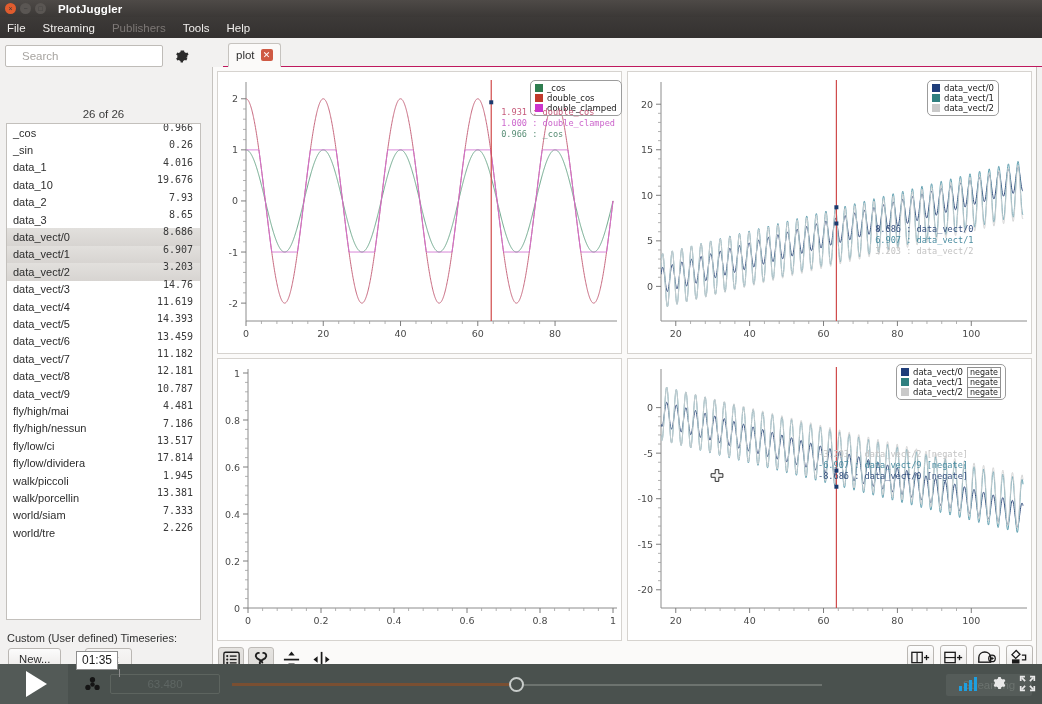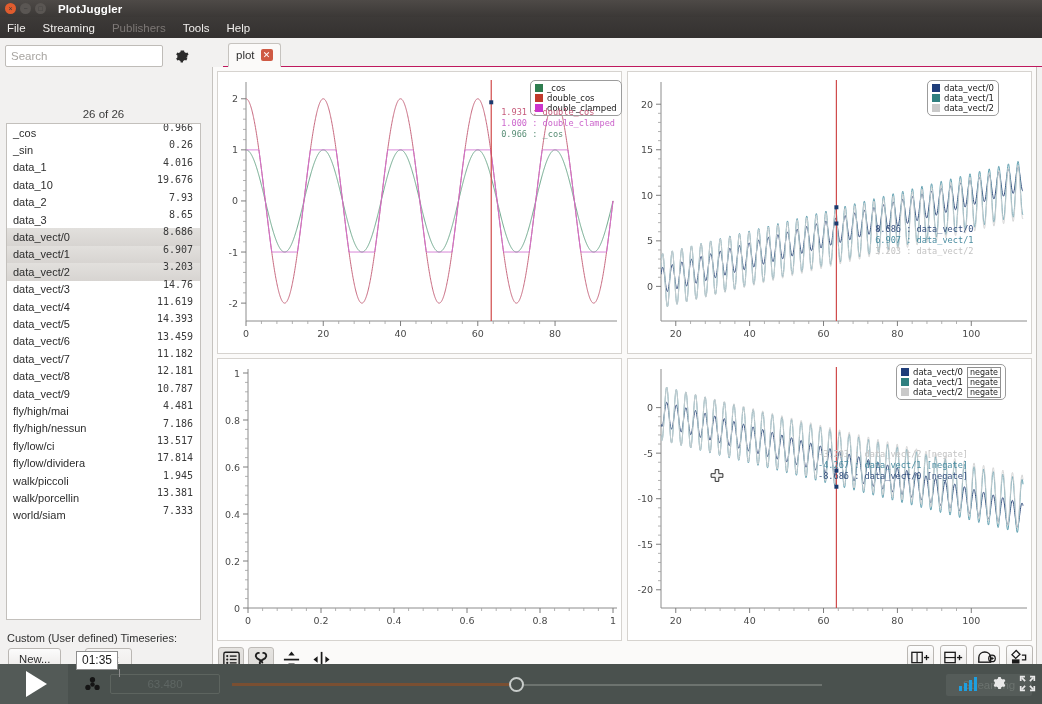--- a/index.html
+++ b/index.html
@@ -42,21 +42,21 @@
   .main { position: absolute; left:0; top: 38px; width: 1042px; height: 642px;
           background: #f2f1f0; }
 
   
   .leftpanel { position: absolute; left: 0; top: 0; width: 207px; height: 642px;
                background:#f2f1f0; }
   .searchrow { position: absolute; left: 5px; top: 7px; width: 197px; height: 22px;
                display: flex; align-items: center; gap: 6px; }
   .searchbox {
     width: 158px; height: 22px; background: #fff; border: 1px solid #bfbcb8;
-    border-radius: 2px; display:flex; align-items:center; padding: 0 5px;
+    border-radius: 2px; display:flex; align-items:center; padding: 0 16px;
     color: #a7a4a0; font-size: 11.5px;
   }
   .gear-btn { width: 24px; height: 23px; display:flex; align-items:center; justify-content:center; }
 
   .countlabel { position:absolute; left: 0; top: 70px; width: 207px;
                 text-align:center; font-size: 11.5px; color:#3c3c3c; }
 
   .listbox { position: absolute; left: 6px; top: 85px; width: 195px; height: 497px;
              background:#fff; border: 1px solid #c3c0bc; overflow:hidden; }
   .litem { position: relative; height: 17.4px; display:flex; align-items:center;
@@ -276,20 +276,24 @@
             <span class="lname">walk/piccoli</span>
             <span class="lval">1.945</span>
           </div>
           <div class="litem">
             <span class="lname">walk/porcellin</span>
             <span class="lval">13.381</span>
           </div>
           <div class="litem">
             <span class="lname">world/siam</span>
             <span class="lval">7.333</span>
+          </div>
+          <div class="litem">
+            <span class="lname">world/tre</span>
+            <span class="lval">2.226</span>
           </div>
         </div>
 
       <div class="customlabel">Custom (User defined) Timeseries:</div>
       <div class="btnrow">
         <div class="qbtn">New...</div>
         <div class="qbtn disabled">Edit</div>
       </div>
       <div class="custlist" id="cust-list">
           <div class="litem">
@@ -636,21 +640,21 @@
                   <span class="sw" style="background: rgb(47, 127, 127);"></span>
                   <span>data_vect/1</span>
                   <span class="chip">negate</span>
                 </div>
                 <div class="lrow">
                   <span class="sw" style="background: rgb(201, 201, 201);"></span>
                   <span>data_vect/2</span>
                   <span class="chip">negate</span>
                 </div>
               </div>
-            <div class="tracker" style="left: 190px; top: 90px;" id="trk-br"><div style="color: rgb(195, 195, 195);">-3.203 : data_vect/2 [negate]</div><div style="color: rgb(74, 140, 160);">-4.267 : data_vect/1 [negate]</div><div style="color: rgb(53, 80, 127);">-8.686 : data_vect/0 [negate]</div></div>
+            <div class="tracker" style="left: 190px; top: 90px;" id="trk-br"><div style="color: rgb(195, 195, 195);">-3.203 : data_vect/2 [negate]</div><div style="color: rgb(74, 140, 160);">-6.907 : data_vect/9 [negate]</div><div style="color: rgb(53, 80, 127);">-8.686 : data_vect/0 [negate]</div></div>
             <div style="position:absolute; left:82px; top:110px; width:14px; height:14px;">
               <svg width="14" height="14" viewBox="0 0 14 14">
                 <path d="M5.2 0.6h3.6v4.1h4.1v3.6H8.8v4.1H5.2V8.3H1.1V4.7h4.1z" fill="#f4f4f4" stroke="#303030" stroke-width="1"></path>
               </svg>
             </div>
           </div>
 
         </div>
 
         <div class="plottoolbar">

